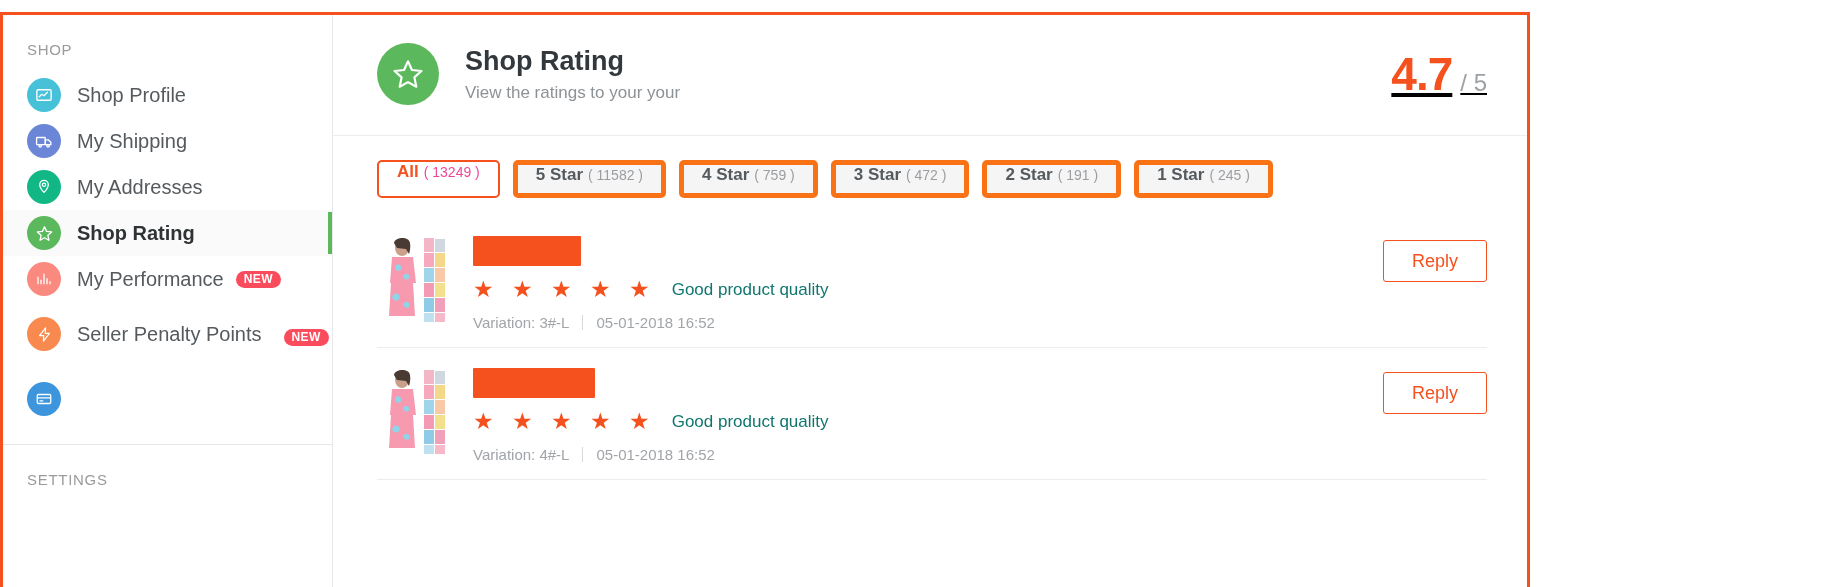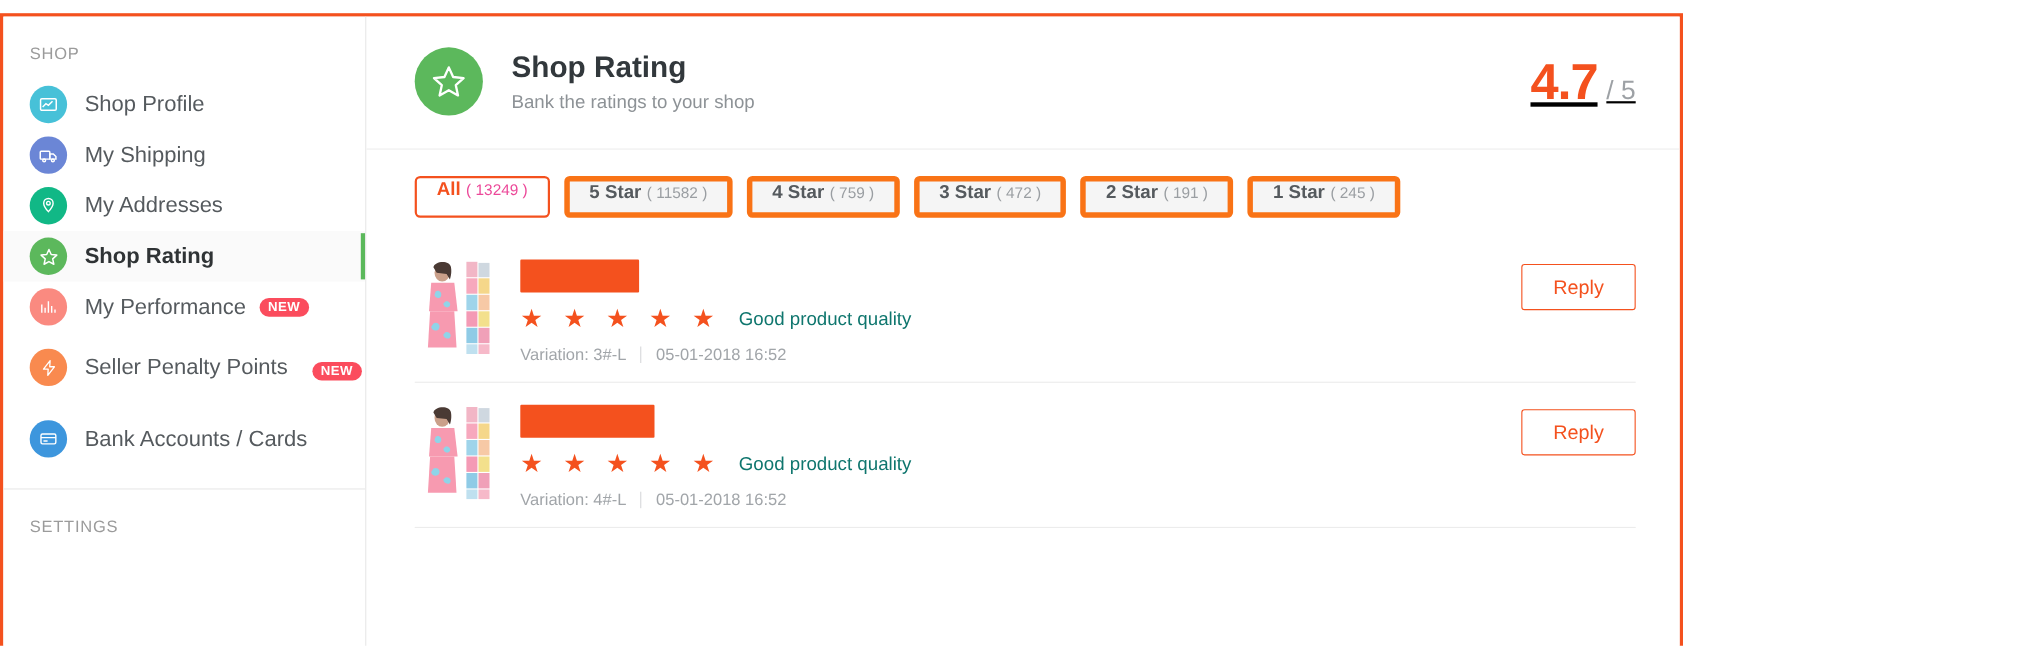--- a/index.html
+++ b/index.html
@@ -379,39 +379,38 @@
     </div>
 
     <div class="nav-item" style="margin-top:10px;">
       <span class="nav-icon" style="background:#3d96dd">
         <svg width="18" height="18" viewBox="0 0 24 24" fill="none" stroke="#fff" stroke-width="1.7">
           <rect x="3" y="6" width="18" height="12" rx="1.8"></rect>
           <path d="M3 10.5h18"></path>
           <path d="M6 14.5h5"></path>
         </svg>
       </span>
-      <span class="nav-label">Bank Accounts / Cards</span>
     </div>
 
     <div class="nav-divider"></div>
 
     <div class="section-label">SETTINGS</div>
   </aside>
 
   <main class="main">
 
     <div class="page-header">
       <span class="header-icon">
         <svg width="34" height="34" viewBox="0 0 24 24" fill="none" stroke="#fff" stroke-width="1.5" stroke-linejoin="round">
           <polygon points="12,3 14.8,9.2 21.5,9.9 16.5,14.4 17.9,21 12,17.7 6.1,21 7.5,14.4 2.5,9.9 9.2,9.2"></polygon>
         </svg>
       </span>
       <div class="header-text">
         <div class="page-title">Shop Rating</div>
-        <div class="page-subtitle">Bank the ratings to your shop</div>
+        <div class="page-subtitle">View the ratings to your your</div>
       </div>
       <div class="score-wrap">
         <span class="score-value">4.7</span>
         <span class="score-max">/ 5</span>
       </div>
     </div>
 
     <div class="filter-bar">
       <div class="filter-tab active">
         <span class="ft-label">All</span>

